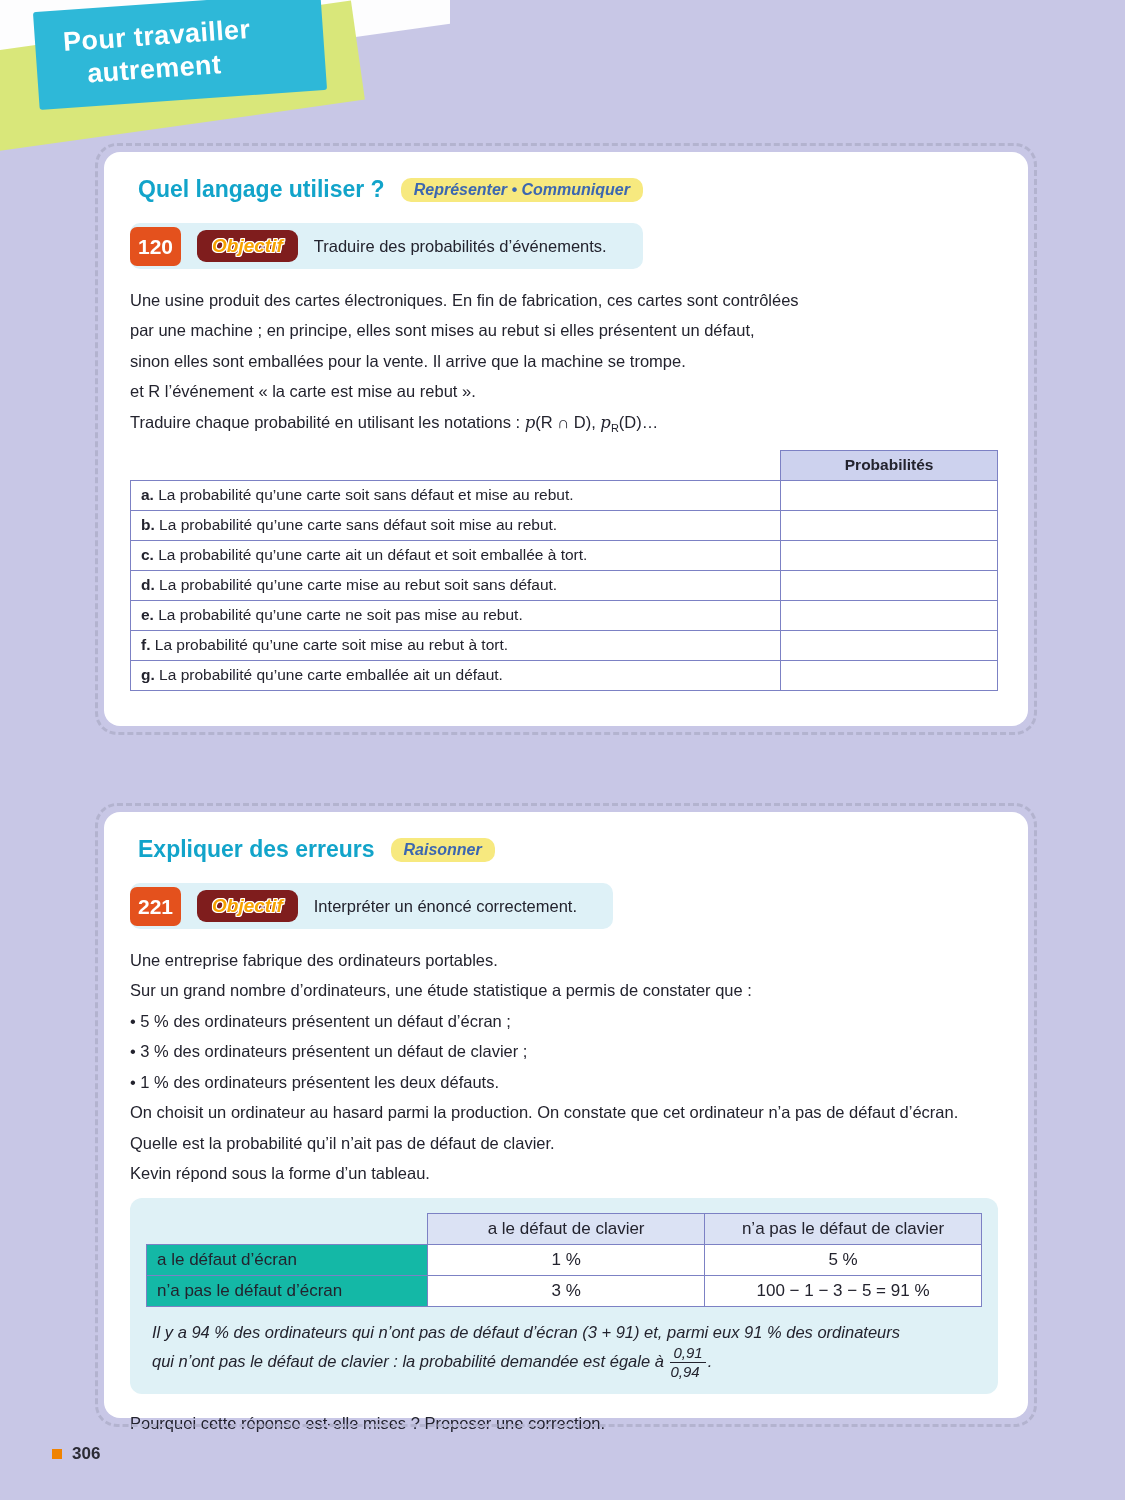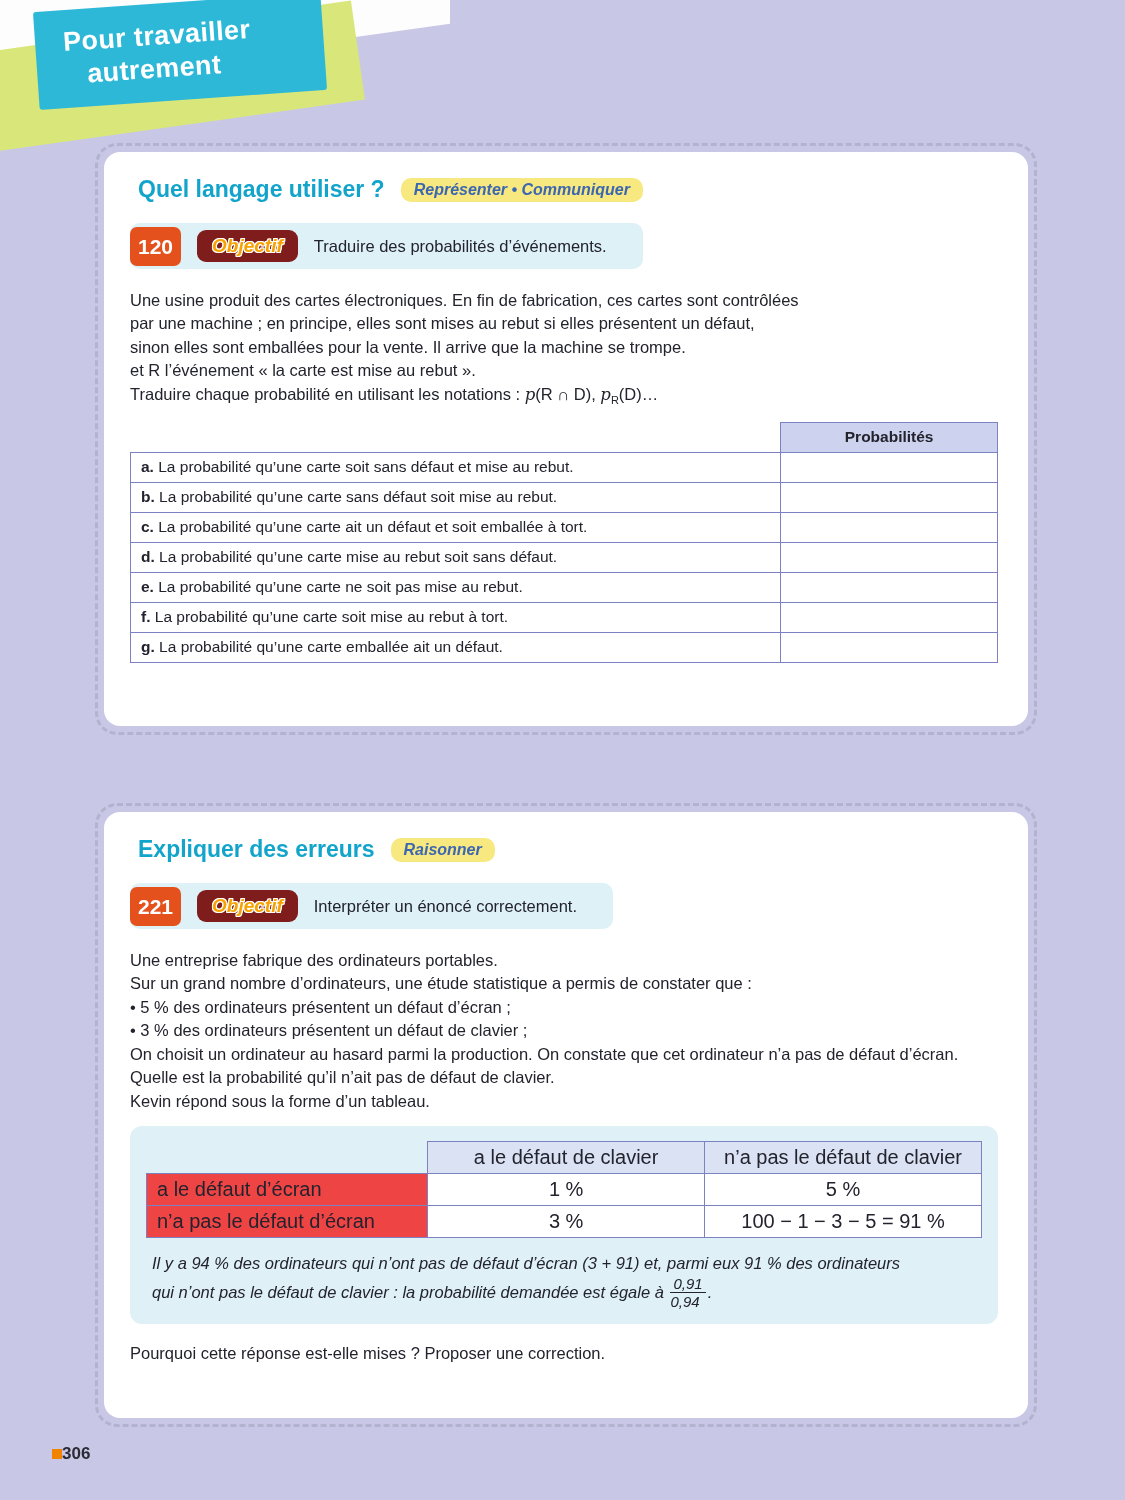--- a/index.html
+++ b/index.html
@@ -40,49 +40,49 @@
                min-height: 46px; padding-right: 36px; gap: 16px; margin-top: 20px; justify-content: flex-end; }
   .ex-num { background: #e4511d; color: #ffffff; font-weight: bold; font-size: 21px;
             padding: 9px 8px; border-radius: 7px; line-height: 1; }
   .obj-badge { background: #7f1d1d; border-radius: 9px; padding: 5px 15px; color: #f7a200;
                font-weight: 800; font-size: 19px; font-style: italic;
                text-shadow: 1px 1px 0 #fff, -1px -1px 0 #fff, 1px -1px 0 #fff, -1px 1px 0 #fff,
                             1px 0 0 #fff, -1px 0 0 #fff, 0 1px 0 #fff, 0 -1px 0 #fff; }
   .obj-text { font-size: 16.5px; }
 
   .para { margin-top: 20px; font-size: 16.5px; line-height: 1.42; }
-  .para > div { min-height: 23px; }
+  .para > div { min-height: 23px; margin-top: 7px; }
   .mp { font-style: italic; font-family: "DejaVu Serif", serif; }
   .msub { font-size: 11px; vertical-align: sub; }
 
   
   .t1 { width: 100%; border-collapse: collapse; margin-top: 13px; font-size: 15.5px; }
   .t1 td { border: 1.6px solid #7c81c4; padding: 4px 10px; height: 30px; }
   .t1 td.ghost { border: none; background: transparent; }
   .t1 td.phead { background: #cdd2ee; text-align: center; font-weight: 600; width: 25%; }
   .lt { font-weight: bold; }
 
   
   .panel { background: #dff1f6; border-radius: 12px; padding: 15px 16px 14px; margin-top: 13px; }
-  .t2 { width: 100%; border-collapse: collapse; font-size: 20px; }
+  .t2 { width: 100%; border-collapse: collapse; font-size: 17px; }
   .t2 td { border: 1.6px solid #7c81c4; height: 31px; padding: 4px 10px; }
   .t2 td.ghost { border: none; background: transparent; width: 33%; }
   .t2 td.h { background: #dbe2f4; text-align: center; width: 32.5%; }
-  .t2 td.rowlab { background: #ef4444; }
+  .t2 td.rowlab { background: #14b8a6; }
   .t2 td.val { background: #ffffff; text-align: center; }
 
   .expl { font-style: italic; margin-top: 13px; font-size: 16.5px; line-height: 1.5; padding: 0 6px; }
   .frac { display: inline-block; vertical-align: middle; line-height: 1.05;
           font-size: 15px; margin: 0 2px; }
   .frac .n { display: block; border-bottom: 1.5px solid #23232e; padding: 0 3px 1px; }
   .frac .d { display: block; padding-top: 1px; }
 
   .question { margin-top: 20px; font-size: 16.5px; }
 
-  .footer { position: absolute; left: 52px; bottom: 36px; display: flex; align-items: center; gap: 0; }
+  .footer { position: absolute; left: 52px; bottom: 36px; display: flex; align-items: center; gap: 10px; }
   .footer .sq { width: 10px; height: 10px; background: #f08300; }
   .footer .num { font-weight: bold; font-size: 17px; color: #2b2b35; }
 </style>
 </head>
 <body>
 
 <div class="page">
 
   <div class="banner">
     <div class="ribbon-white"></div>
@@ -163,20 +163,21 @@
       <span class="ex-num">221</span>
       <span class="obj-badge">Objectif</span>
       <span class="obj-text">Interpréter un énoncé correctement.</span>
     </div>
 
     <div class="para">
       <div>Une entreprise fabrique des ordinateurs portables.</div>
       <div>Sur un grand nombre d’ordinateurs, une étude statistique a permis de constater que :</div>
       <div>• 5 % des ordinateurs présentent un défaut d’écran ;</div>
       <div>• 3 % des ordinateurs présentent un défaut de clavier ;</div>
+      <div>• 1 % des ordinateurs présentent les deux défauts.</div>
       <div>On choisit un ordinateur au hasard parmi la production. On constate que cet ordinateur n’a pas de défaut d’écran.</div>
       <div>Quelle est la probabilité qu’il n’ait pas de défaut de clavier.</div>
       <div>Kevin répond sous la forme d’un tableau.</div>
     </div>
 
     <div class="panel">
       <table class="t2">
         <tbody>
             <tr>
           <td class="ghost"></td>

